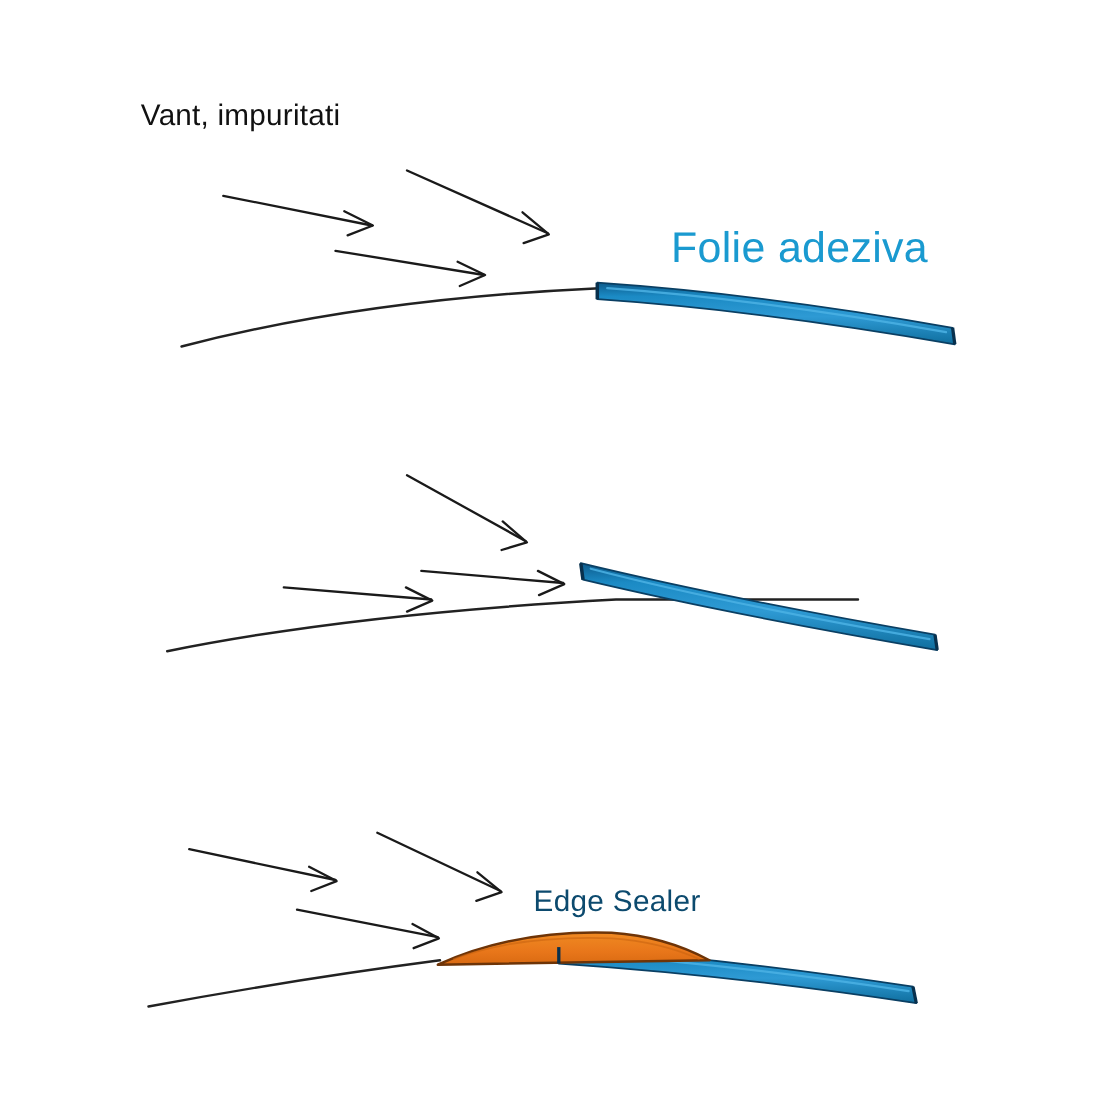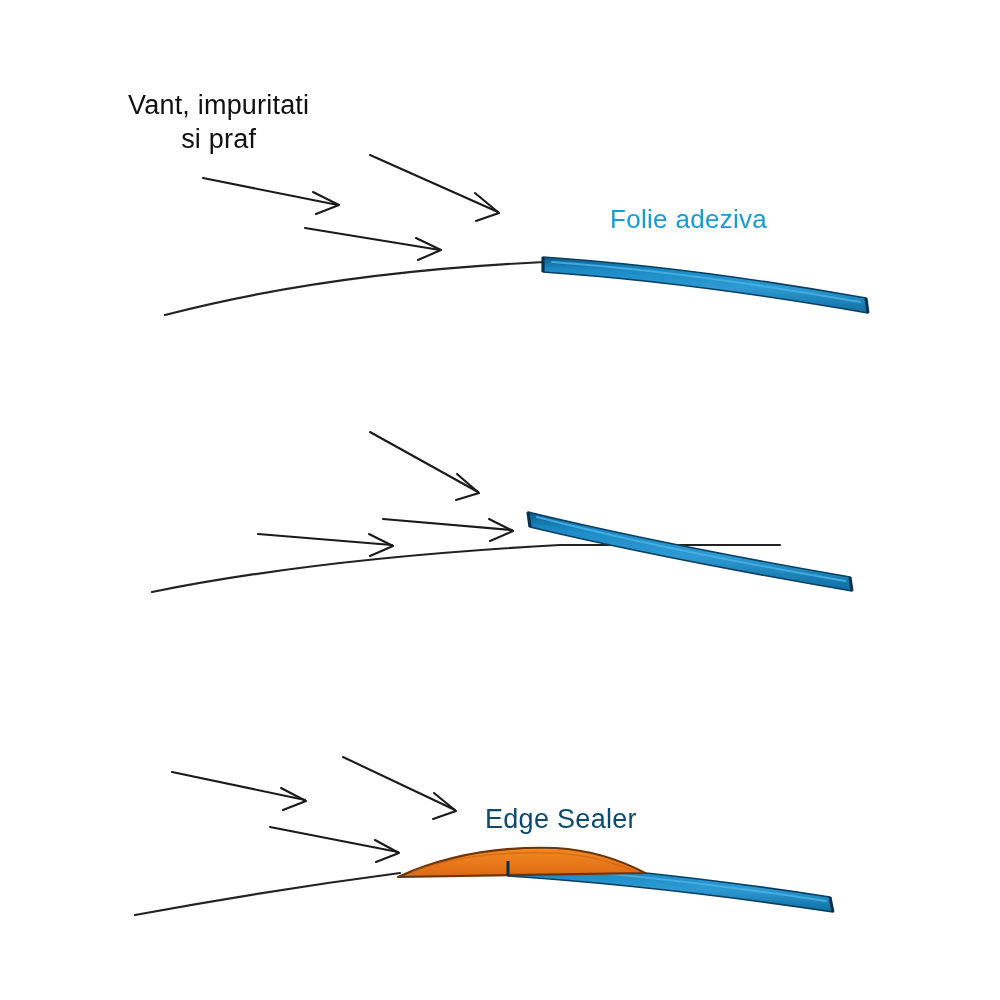--- a/index.html
+++ b/index.html
@@ -34,21 +34,21 @@
   }
   .label-wind {
     color: #111111;
     font-size: 27px;
     line-height: 34px;
     text-align: center;
     letter-spacing: 0.2px;
   }
   .label-film {
     color: #1a9ad0;
-    font-size: 26px;
+    font-size: 39px;
     letter-spacing: 0.3px;
   }
   .label-sealer {
     color: #0c4a6e;
     font-size: 27px;
     letter-spacing: 0.3px;
   }
 </style>
 </head>
 <body>
@@ -135,20 +135,19 @@
       </g>
       <g>
         <path d="M270,827 L398,852" fill="none" stroke="#1a1a1a" stroke-width="2.1" stroke-linecap="round"></path>
         <path d="M375,840 L399,853 L376,862" fill="none" stroke="#1a1a1a" stroke-width="2.1" stroke-linecap="round" stroke-linejoin="round"></path>
       </g>
     </g>
   </svg>
 
   <div class="label label-wind" style="left:128px; top:88px;">
     <div>Vant, impuritati</div>
-    <div>si praf</div>
   </div>
 
   <div class="label label-film" style="left:610px; top:204px;">Folie adeziva</div>
 
   <div class="label label-sealer" style="left:485px; top:804px;">Edge Sealer</div>
 
 </div>
 
 </body></html>

